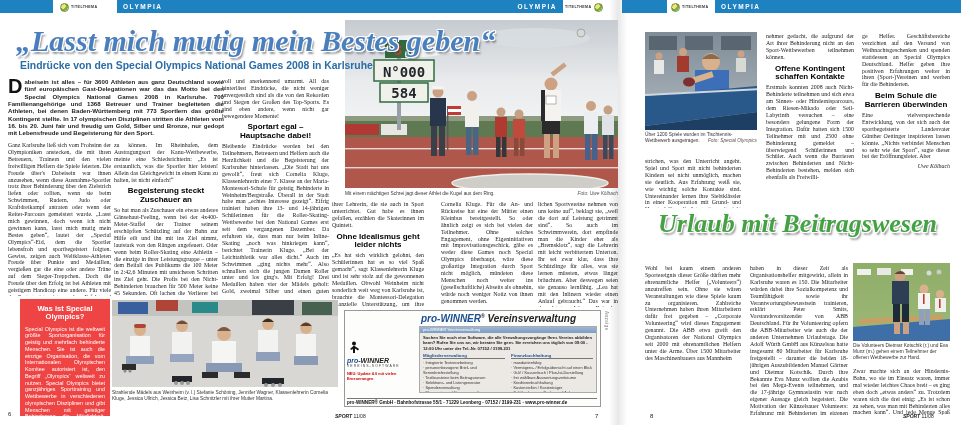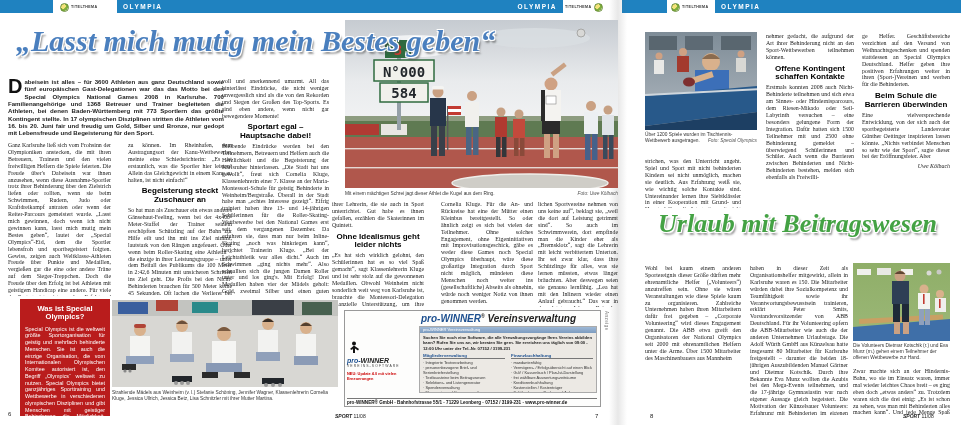--- a/index.html
+++ b/index.html
@@ -26,21 +26,21 @@
   .dropcap{float:left;font-family:"Liberation Sans",sans-serif;font-weight:bold;font-size:20px;
            line-height:15px;margin:1px 2px 0 0;color:#111;}
   .intro{font-family:"Liberation Sans",sans-serif;font-weight:bold;font-size:6.1px;line-height:1.2;}
   .caption{position:absolute;font-family:"Liberation Sans",sans-serif;font-size:4.8px;line-height:1.3;color:#333;}
   .credit{font-style:italic;color:#555;float:right;}
   .byline{text-align:right;font-style:italic;font-size:5.9px;margin-top:2px;}
   
   .photo{position:absolute;overflow:hidden;background:#ccc;}
   .photo svg{display:block;width:100%;height:100%;}
   
-  .infobox{position:absolute;background:#b91c1c;color:#fff;padding:5px 5px;box-sizing:border-box;overflow:hidden;}
+  .infobox{position:absolute;background:#ef4444;color:#fff;padding:5px 5px;box-sizing:border-box;overflow:hidden;}
   .infobox h3{font-family:"Liberation Sans",sans-serif;font-size:7.6px;line-height:1.1;text-align:center;margin:1px 0 4px;}
   .infobox p{font-family:"Liberation Sans",sans-serif;font-size:5.4px;line-height:1.25;text-align:justify;margin:0;}
   
   .ad{position:absolute;border:1px solid #999;background:#fdfdfc;box-sizing:border-box;}
   .ad-title{position:absolute;left:76px;top:2px;right:3px;font-size:10px;font-weight:bold;font-style:italic;
             font-family:"Liberation Sans",sans-serif;color:#222;white-space:nowrap;}
   .ad-title .pro{color:#1c4f8f;}
   .ad-window{position:absolute;left:74px;top:15px;right:3px;bottom:13px;background:#ece9e4;border:1px solid #aaa;overflow:hidden;}
   .ad-titlebar{height:6px;background:linear-gradient(#9db8d6,#7d9cc0);font-size:4px;color:#fff;
                font-family:"Liberation Sans",sans-serif;line-height:6px;padding-left:3px;}
@@ -187,35 +187,36 @@
       <g>
         <circle cx="263" cy="90" r="4.5" fill="#c6a083"></circle>
         <rect x="257" y="95" width="12" height="20" fill="#dfe3e7"></rect>
         <rect x="258" y="115" width="4.5" height="24" fill="#3a4a5c"></rect>
         <rect x="264" y="115" width="4.5" height="24" fill="#3a4a5c"></rect>
       </g>
     </svg>
   </div>
 
   <div class="big-head" style="left:16px;top:24px;width:566px;font-size:30px;color:#4a7fbe;">„Lasst mich mutig mein Bestes geben“</div>
+  <div class="subhead" style="left:20px;top:60px;font-size:10.4px;">Eindrücke von den Special Olympics National Games 2008 in Karlsruhe</div>
 
   <div class="caption" style="left:345px;top:191px;width:273px;">
     <span class="credit">Foto: Uwe Kölbach</span>
     <span>Mit einem mächtigen Schrei jagt dieser Athlet die Kugel aus dem Ring.</span>
   </div>
 
   <div class="col intro" style="left:8px;top:78px;width:216px;height:61px;">
     <span class="dropcap">D</span><span>abeisein ist alles – für 3600 Athleten aus ganz Deutschland sowie fünf europäischen Gast-Delegationen war das das Motto bei den Special Olympics National Games 2008 in Karlsruhe. 700 Familienangehörige und 1368 Betreuer und Trainer begleiteten die Athleten, bei denen Baden-Württemberg mit 773 Sportlern das größte Kontingent stellte. In 17 olympischen Disziplinen stritten die Athleten vom 16. bis 20. Juni fair und freudig um Gold, Silber und Bronze, nur gedopt mit Lebensfreude und Begeisterung für den Sport.</span>
   </div>
 
   <div class="col" style="left:8px;top:142px;width:103px;height:154px;">
     <p>Ganz Karlsruhe ließ sich vom Frohsinn der Olympioniken anstecken, die mit ihren Betreuern, Trainern und den vielen freiwilligen Helfern die Spiele feierten. Die Freude über's Dabeisein war ihnen anzusehen, wenn diese Ausnahme-Sportler trotz ihrer Behinderung über den Zielstrich liefen oder rollten, wenn sie beim Schwimmen, Rudern, Judo oder Kraftdreikampf antraten oder wenn der Reiter-Parcours gemeistert wurde. „Lasst mich gewinnen, doch wenn ich nicht gewinnen kann, lasst mich mutig mein Bestes geben“, lautet der „Special Olympics“-Eid, dem die Sportler lebensfroh und sportbegeistert folgten. Gewiss, zeigen auch Weltklasse-Athleten Freude über Punkte und Medaillen, vergießen gar die eine oder andere Träne auf dem Sieger-Treppchen. Doch die Freude über den Erfolg ist bei Athleten mit geistigem Handicap eine andere. Für viele der Protagonisten ist es schon Erfolg und Sieg, überhaupt die Motorik im Griff zu haben, Kugeln zu stoßen oder sich auf Rollen fortbewegen</p>
   </div>
 
-  <div class="col" style="left:128px;top:142px;width:104px;height:156px;">
+  <div class="col" style="left:114px;top:142px;width:104px;height:156px;">
     <p>zu können. Im Rheinhafen, dem Austragungsort der Kanu-Wettbewerbe, meinte eine Schiedsrichterin: „Es ist erstaunlich, was die Sportler hier leisten! Allein das Gleichgewicht in einem Kanu zu halten, ist nicht einfach!“</p>
     <div class="colhead">Begeisterung steckt Zuschauer an</div>
     <p>So hat man als Zuschauer ein etwas anderes Gänsehaut-Feeling, wenn bei der 4x400-Meter-Staffel der Trainer seinem erschöpften Schützling auf der Bahn zur Hilfe eilt und ihn mit ins Ziel nimmt, lautstark von den Rängen angefeuert. Oder wenn beim Roller-Skating eine Athletin – die einzige in ihrer Leistungsgruppe – unter dem Beifall des Publikums die 100 Meter in 2:42,6 Minuten mit unsicheren Schritten ins Ziel geht. Die Profis bei den Nicht-Behinderten brauchen für 500 Meter keine 45 Sekunden. Oft lachen die Verlierer bei diesen Spielen mehr als die Sieger und werden von ihren Betreuern genauso liebe-</p>
   </div>
 
   <div class="col" style="left:222px;top:78px;width:107px;height:218px;">
     <p>voll und anerkennend umarmt. All das hinterlässt Eindrücke, die nicht weniger unvergesslich sind als die von den Rekorden und Siegen der Großen des Top-Sports. Es sind eben andere, wenn nicht gar bewegendere Momente!</p>
     <div class="colhead">Sportart egal – Hauptsache dabei!</div>
     <p>Bleibende Eindrücke werden bei den Teilnehmern, Betreuern und Helfern auch die Herzlichkeit und die Begeisterung der Karlsruher hinterlassen. „Die Stadt hat uns gewollt“, freut sich Cornelia Kluge, Klassenlehrerin einer 7. Klasse an der Maria-Montessori-Schule für geistig Behinderte in Weinheim/Bergstraße. Überall in der Stadt habe man „echtes Interesse gezeigt“. Eifrig trainiert haben ihre 13- und 14-jährigen Schülerinnen für die Roller-Skating-Wettbewerbe bei den National Games erst seit dem vergangenen Dezember. Da erfuhren sie, dass man nur beim Inline-Skating „noch was hinkriegen kann“, berichtet Trainerin Kluge. „Bei der Leichtathletik war alles dicht.“ Auch im Schwimmen „ging nichts mehr“. Also schnallten sich die jungen Damen Roller unter und los ging's. Mit Erfolg! Drei Medaillen haben vier der Mädels geholt: Gold, zweimal Silber und einen guten vierten Platz beim 100-Meter-Roller-Skating. Betreut wurden sie von</p>
   </div>

